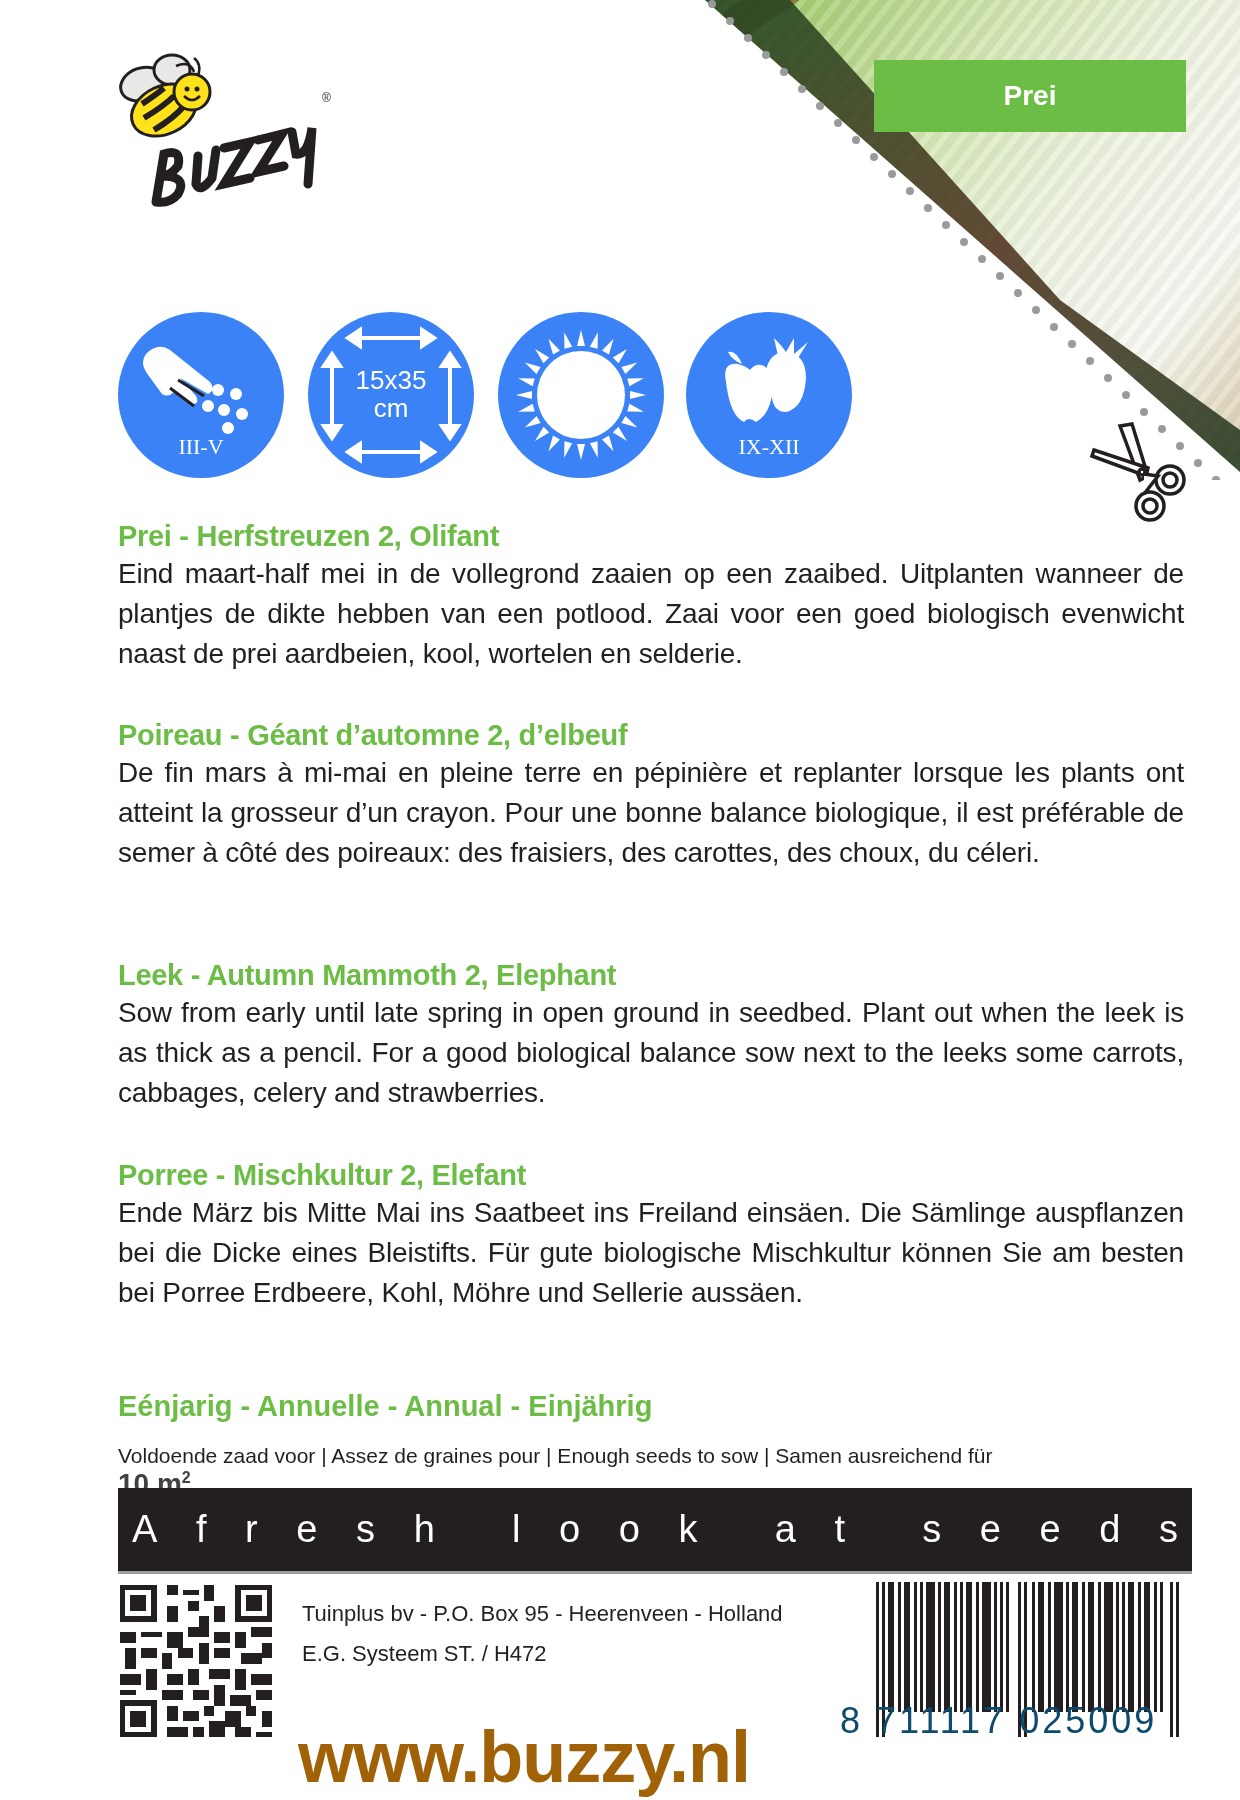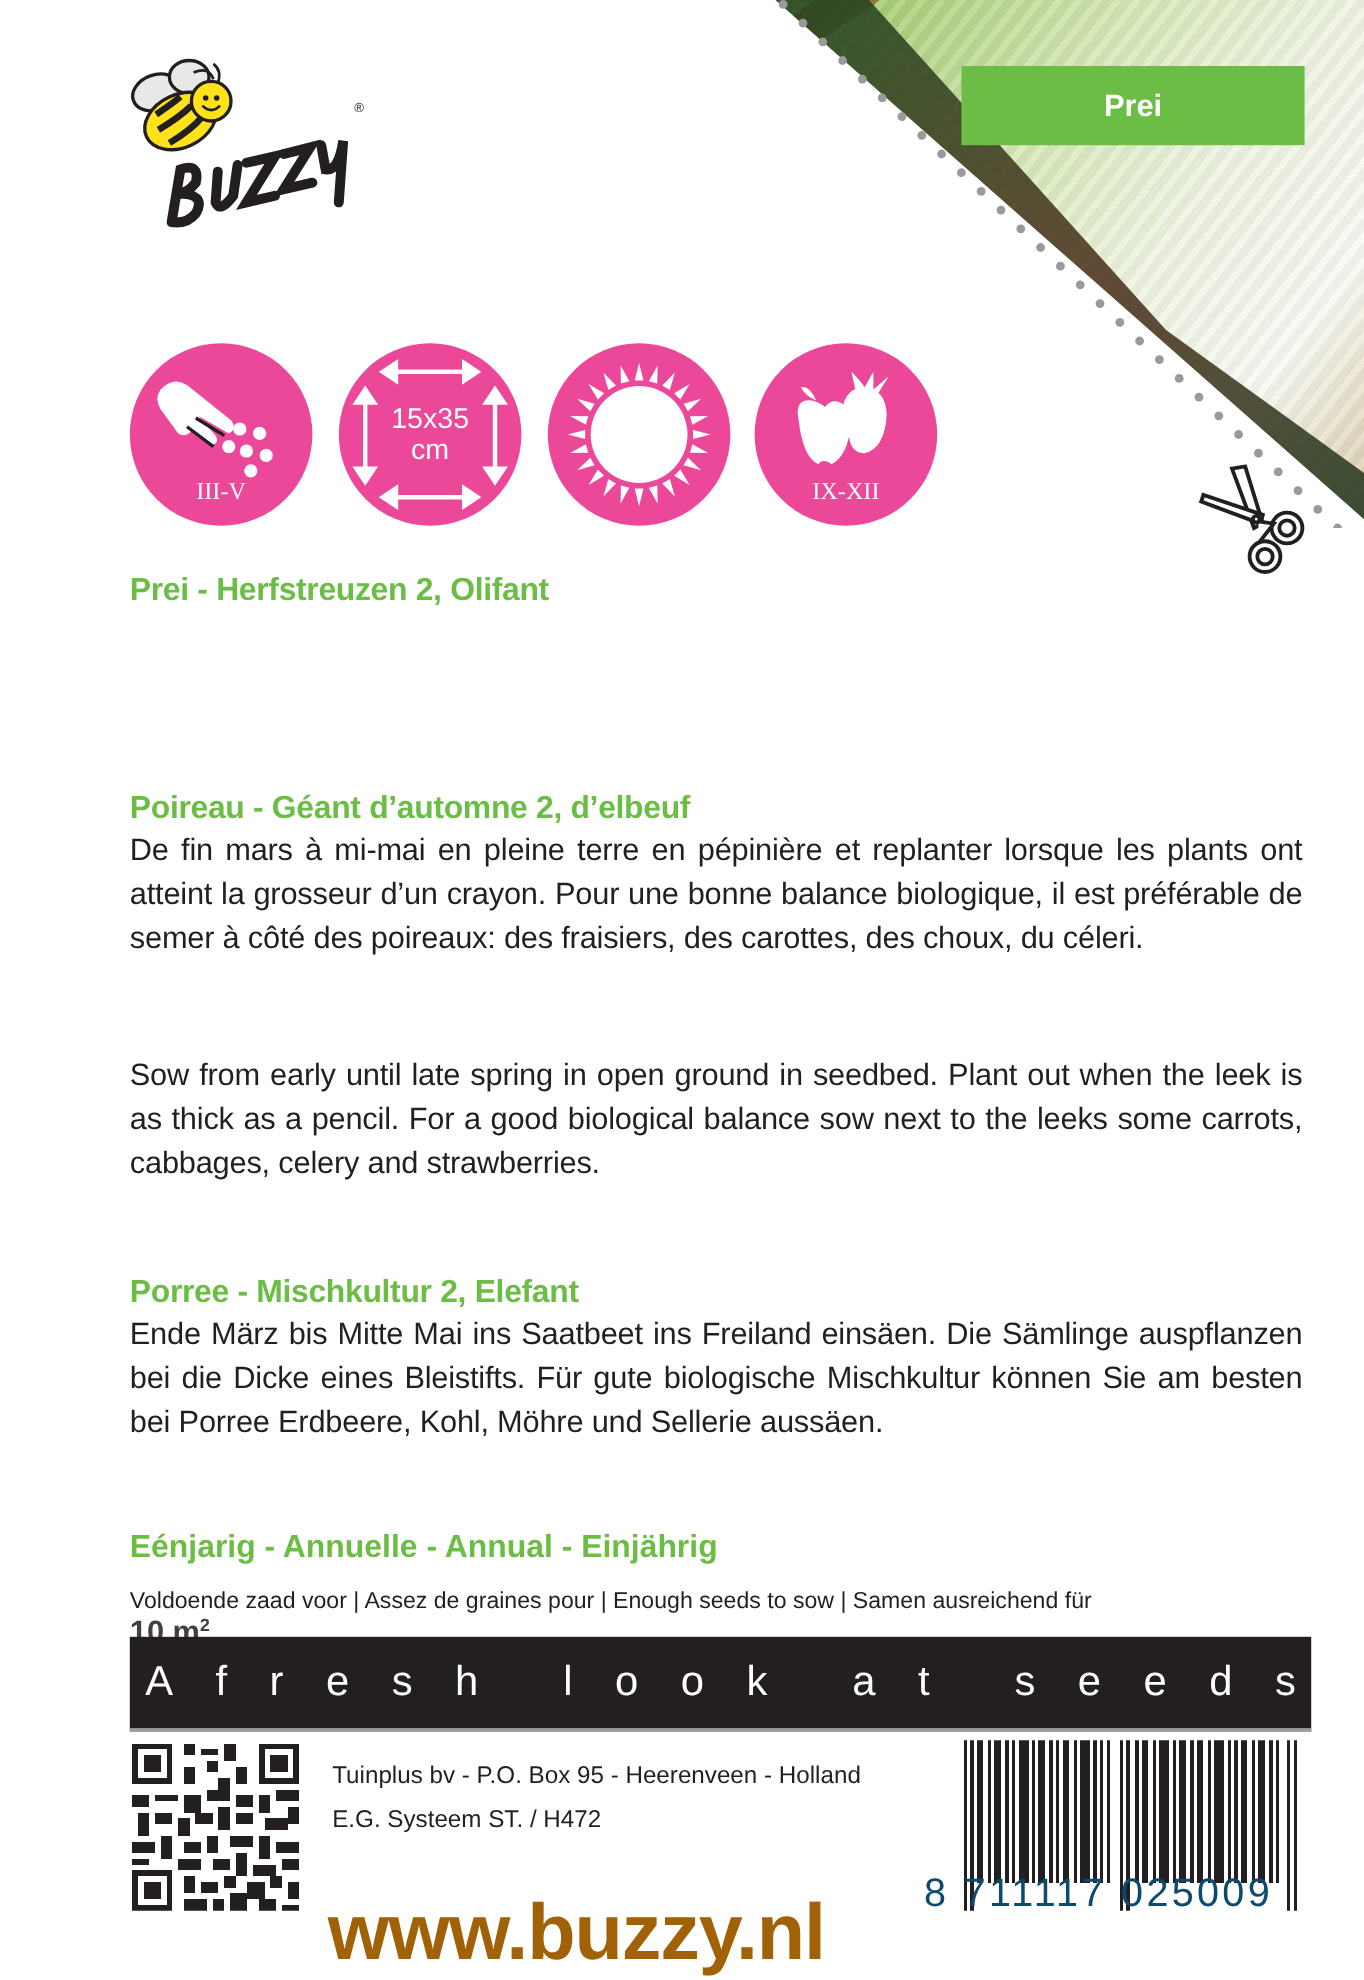--- a/index.html
+++ b/index.html
@@ -30,21 +30,21 @@
     background: #6cbd45; color: #fff; font-weight: bold; font-size: 28px;
     display: flex; align-items: center; justify-content: center;
   }
 
   
   .logo { position: absolute; left: 112px; top: 44px; width: 240px; height: 170px; }
 
   
   .icon-circle {
     position: absolute; top: 312px; width: 166px; height: 166px; border-radius: 50%;
-    background: #ec4899; color: #fff;
+    background: #3b82f6; color: #fff;
   }
   .icon-circle svg { position: absolute; left: 0; top: 0; }
   .icon-label {
     position: absolute; left: 0; width: 100%; text-align: center;
     font-family: "Liberation Serif", serif; font-size: 22px; color: #fff;
   }
 
   .scissors { position: absolute; left: 1090px; top: 422px; width: 110px; height: 100px; }
 
   
@@ -234,26 +234,28 @@
       <circle cx="80" cy="58" r="7"></circle>
     <circle cx="60" cy="84" r="14"></circle>
       <circle cx="60" cy="84" r="7"></circle>
     <path d="M54 52 L68 54 L54 72"></path>
     <circle cx="52" cy="50" r="3"></circle>
   </g>
 </svg>
 
 <div class="section" style="top:518px;">
   <h2>Prei - Herfstreuzen 2, Olifant</h2>
+  <p>Eind maart-half mei in de vollegrond zaaien op een zaaibed. Uitplanten wanneer de plantjes de dikte hebben van een potlood. Zaai voor een goed biologisch evenwicht naast de prei aardbeien, kool, wortelen en selderie.</p>
 </div>
 <div class="section" style="top:717px;">
   <h2>Poireau - Géant d’automne 2, d’elbeuf</h2>
   <p>De fin mars à mi-mai en pleine terre en pépinière et replanter lorsque les plants ont atteint la grosseur d’un crayon. Pour une bonne balance biologique, il est préférable de semer à côté des poireaux: des fraisiers, des carottes, des choux, du céleri.</p>
 </div>
 <div class="section" style="top:957px;">
+  <h2>Leek - Autumn Mammoth 2, Elephant</h2>
   <p>Sow from early until late spring in open ground in seedbed. Plant out when the leek is as thick as a pencil. For a good biological balance sow next to the leeks some carrots, cabbages, celery and strawberries.</p>
 </div>
 <div class="section" style="top:1157px;">
   <h2>Porree - Mischkultur 2, Elefant</h2>
   <p>Ende März bis Mitte Mai ins Saatbeet ins Freiland einsäen. Die Sämlinge auspflanzen bei die Dicke eines Bleistifts. Für gute biologische Mischkultur können Sie am besten bei Porree Erdbeere, Kohl, Möhre und Sellerie aussäen.</p>
 </div>
 
 <div class="annual">Eénjarig - Annuelle - Annual - Einjährig</div>
 
 <div class="seeds-line">

